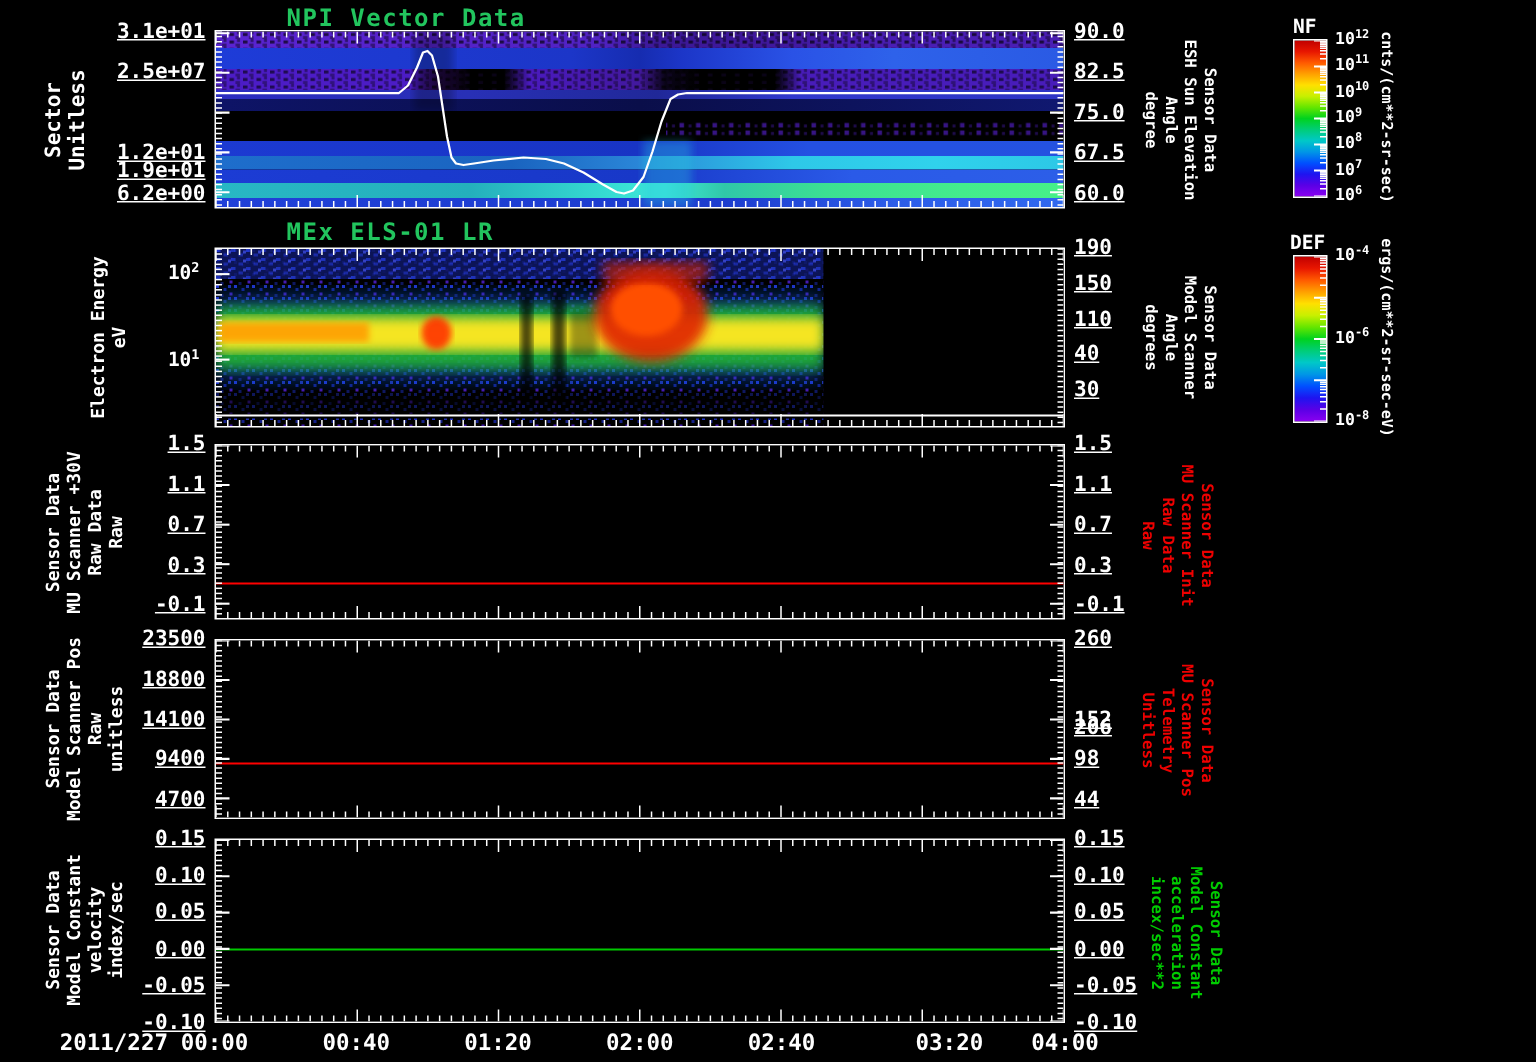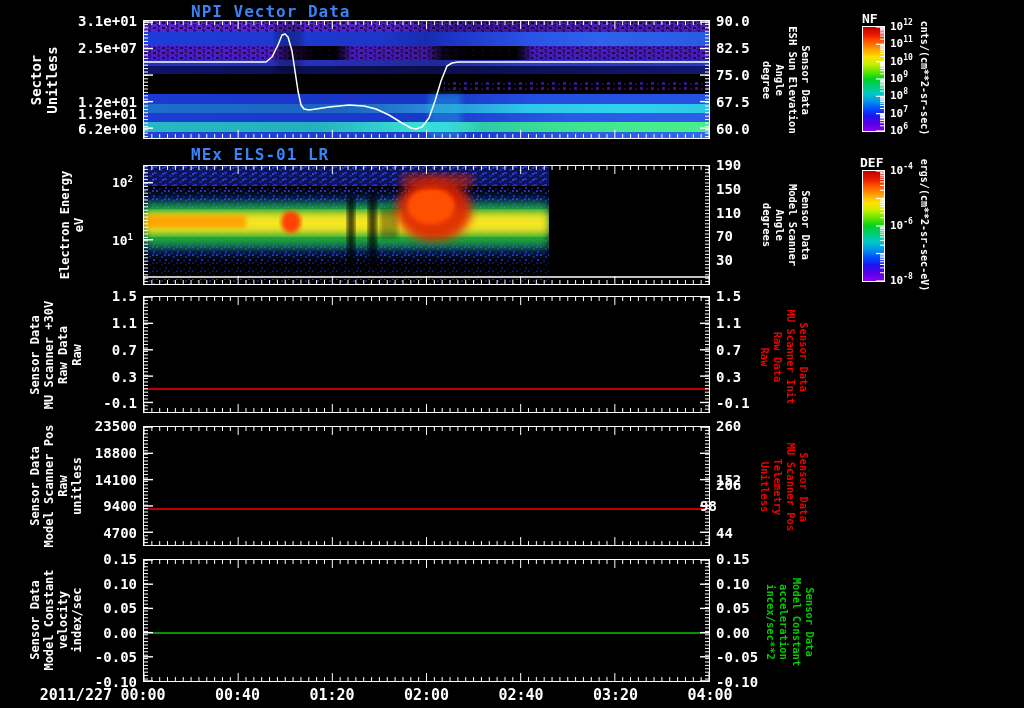--- a/index.html
+++ b/index.html
@@ -1,30 +1,30 @@
 <!DOCTYPE html>
 <html><head>
 <meta charset="utf-8">
 <style>
   html,body{margin:0;padding:0;background:#000;}
   #screen{position:relative;width:1024px;height:708px;background:#000;overflow:hidden;
           font-family:"DejaVu Sans Mono","Liberation Mono",monospace;color:#fff;}
-  .ptitle{position:absolute;font:bold 16px "DejaVu Sans Mono",monospace;color:#3b82f6;letter-spacing:1px;white-space:nowrap;padding-left:48px;}
+  .ptitle{position:absolute;font:bold 16px "DejaVu Sans Mono",monospace;color:#22c55e;letter-spacing:1px;white-space:nowrap;padding-left:48px;}
   .panel{position:absolute;border:1px solid #fff;box-sizing:border-box;background:#000;}
   .panel svg{display:block;}
   .vlab{position:absolute;text-align:center;white-space:nowrap;color:#fff;}
   .vlab div{white-space:nowrap;}
   .rotl{transform:translate(-50%,-50%) rotate(-90deg);}
   .rotr{transform:translate(-50%,-50%) rotate(90deg);}
   .vlab-lg{font:bold 14px "DejaVu Sans Mono",monospace;line-height:16px;}
   .vlab-md{font:bold 12px "DejaVu Sans Mono",monospace;line-height:14px;}
   .vlab-sm{font:bold 10.5px "DejaVu Sans Mono",monospace;line-height:13px;}
   .red{color:#ee0000;}
   .green{color:#00cc00;}
-  .w14{position:absolute;font:bold 14px "DejaVu Sans Mono",monospace;color:#fff;white-space:nowrap;}
+  .w14{position:absolute;font:bold 14px "DejaVu Sans Mono",monospace;color:#fff;white-space:nowrap;text-decoration:underline;}
   .w15{position:absolute;font:bold 15px "DejaVu Sans Mono",monospace;color:#fff;white-space:nowrap;}
   .supt{position:absolute;font:bold 12px "DejaVu Sans Mono",monospace;color:#fff;white-space:nowrap;}
   .supt sup{font-size:8.5px;}
   .cbar{position:absolute;width:21px;border:1px solid #fff;box-sizing:content-box;}
   .cbar svg{position:absolute;left:0;top:0;}
   #nfbar{background:linear-gradient(to bottom,#c00000,#e81600,#ff5a00,#ffa000,#ffe000,#c8f000,#64e600,#00d21e,#00cd78,#00c8c8,#0096e6,#0050ff,#1e14f0,#5a00e6,#8a00f0);}
   #defbar{background:linear-gradient(to bottom,#c00000,#e81600,#ff5a00,#ffa000,#ffe000,#c8f000,#64e600,#00d21e,#00cd78,#00c8c8,#0096e6,#0050ff,#1e14f0,#5a00e6,#8a00f0);}
   .cbt{position:absolute;font:bold 13px "DejaVu Sans Mono",monospace;color:#fff;}
 </style>
 </head>
@@ -1515,60 +1515,60 @@
     <span class="w14" style="top: 94px; right: 887px;">1.2e+01</span>
     <span class="w14" style="top: 121px; right: 887px;">6.2e+00</span>
     <span class="w14" style="top: 13px; left: 716px;">90.0</span>
     <span class="w14" style="top: 40px; left: 716px;">82.5</span>
     <span class="w14" style="top: 67px; left: 716px;">75.0</span>
     <span class="w14" style="top: 94px; left: 716px;">67.5</span>
     <span class="w14" style="top: 121px; left: 716px;">60.0</span>
     <span class="w14" style="top: 157px; left: 716px;">190</span>
     <span class="w14" style="top: 181px; left: 716px;">150</span>
     <span class="w14" style="top: 204.5px; left: 716px;">110</span>
-    <span class="w14" style="top: 228px; left: 716px;">70</span>
+    <span class="w14" style="top: 228px; left: 716px;">40</span>
     <span class="w14" style="top: 251.5px; left: 716px;">30</span>
     <span class="w14" style="top: 288px; right: 887px;">1.5</span>
     <span class="w14" style="top: 315px; right: 887px;">1.1</span>
     <span class="w14" style="top: 342px; right: 887px;">0.7</span>
     <span class="w14" style="top: 369px; right: 887px;">0.3</span>
     <span class="w14" style="top: 395px; right: 887px;">-0.1</span>
     <span class="w14" style="top: 288px; left: 716px;">1.5</span>
     <span class="w14" style="top: 315px; left: 716px;">1.1</span>
     <span class="w14" style="top: 342px; left: 716px;">0.7</span>
     <span class="w14" style="top: 369px; left: 716px;">0.3</span>
     <span class="w14" style="top: 395px; left: 716px;">-0.1</span>
     <span class="w14" style="top: 418px; right: 887px;">23500</span>
     <span class="w14" style="top: 444.75px; right: 887px;">18800</span>
     <span class="w14" style="top: 471.5px; right: 887px;">14100</span>
     <span class="w14" style="top: 498.25px; right: 887px;">9400</span>
     <span class="w14" style="top: 525px; right: 887px;">4700</span>
     <span class="w14" style="top: 418px; left: 716px;">260</span>
     <span class="w14" style="top: 444.75px; left: 716px; margin-top: 32px;">206</span>
     <span class="w14" style="top: 471.5px; left: 716px;">152</span>
-    <span class="w14" style="top: 498.25px; left: 700px;">98</span>
+    <span class="w14" style="top: 498.25px; left: 716px;">98</span>
     <span class="w14" style="top: 525px; left: 716px;">44</span>
     <span class="w14" style="top: 551px; right: 887px;">0.15</span>
     <span class="w14" style="top: 575.6px; right: 887px;">0.10</span>
     <span class="w14" style="top: 600.2px; right: 887px;">0.05</span>
     <span class="w14" style="top: 624.8px; right: 887px;">0.00</span>
     <span class="w14" style="top: 649.4px; right: 887px;">-0.05</span>
     <span class="w14" style="top: 674px; right: 887px;">-0.10</span>
     <span class="w14" style="top: 551px; left: 716px;">0.15</span>
     <span class="w14" style="top: 575.6px; left: 716px;">0.10</span>
     <span class="w14" style="top: 600.2px; left: 716px;">0.05</span>
     <span class="w14" style="top: 624.8px; left: 716px;">0.00</span>
     <span class="w14" style="top: 649.4px; left: 716px;">-0.05</span>
     <span class="w14" style="top: 674px; left: 716px;">-0.10</span>
     <span class="w15" style="left: 103px; top: 686px; width: 80px; text-align: center;">00:00</span>
     <span class="w15" style="left: 197.5px; top: 686px; width: 80px; text-align: center;">00:40</span>
     <span class="w15" style="left: 292px; top: 686px; width: 80px; text-align: center;">01:20</span>
     <span class="w15" style="left: 386.5px; top: 686px; width: 80px; text-align: center;">02:00</span>
     <span class="w15" style="left: 481px; top: 686px; width: 80px; text-align: center;">02:40</span>
-    <span class="w15" style="left: 575.5px; top: 686px; width: 80px; text-align: center;">03:20</span>
+    <span class="w15" style="left: 575.5px; top: 686px; width: 80px; text-align: right;">03:20</span>
     <span class="w15" style="left: 670px; top: 686px; width: 80px; text-align: center;">04:00</span>
     <span class="supt" style="font-size: 13px; top: 174px; right: 891px;"><span>10</span><sup style="font-size: 9px;">2</sup></span>
     <span class="supt" style="font-size: 13px; top: 232px; right: 891px;"><span>10</span><sup style="font-size: 9px;">1</sup></span>
     <span class="supt" style="font-size: 11px; top: 18px; left: 890px;"><span>10</span><sup style="font-size: 8px;">12</sup></span>
     <span class="supt" style="font-size: 11px; top: 35.3px; left: 890px;"><span>10</span><sup style="font-size: 8px;">11</sup></span>
     <span class="supt" style="font-size: 11px; top: 52.7px; left: 890px;"><span>10</span><sup style="font-size: 8px;">10</sup></span>
     <span class="supt" style="font-size: 11px; top: 70px; left: 890px;"><span>10</span><sup style="font-size: 8px;">9</sup></span>
     <span class="supt" style="font-size: 11px; top: 87.3px; left: 890px;"><span>10</span><sup style="font-size: 8px;">8</sup></span>
     <span class="supt" style="font-size: 11px; top: 104.7px; left: 890px;"><span>10</span><sup style="font-size: 8px;">7</sup></span>
     <span class="supt" style="font-size: 11px; top: 122px; left: 890px;"><span>10</span><sup style="font-size: 8px;">6</sup></span>

